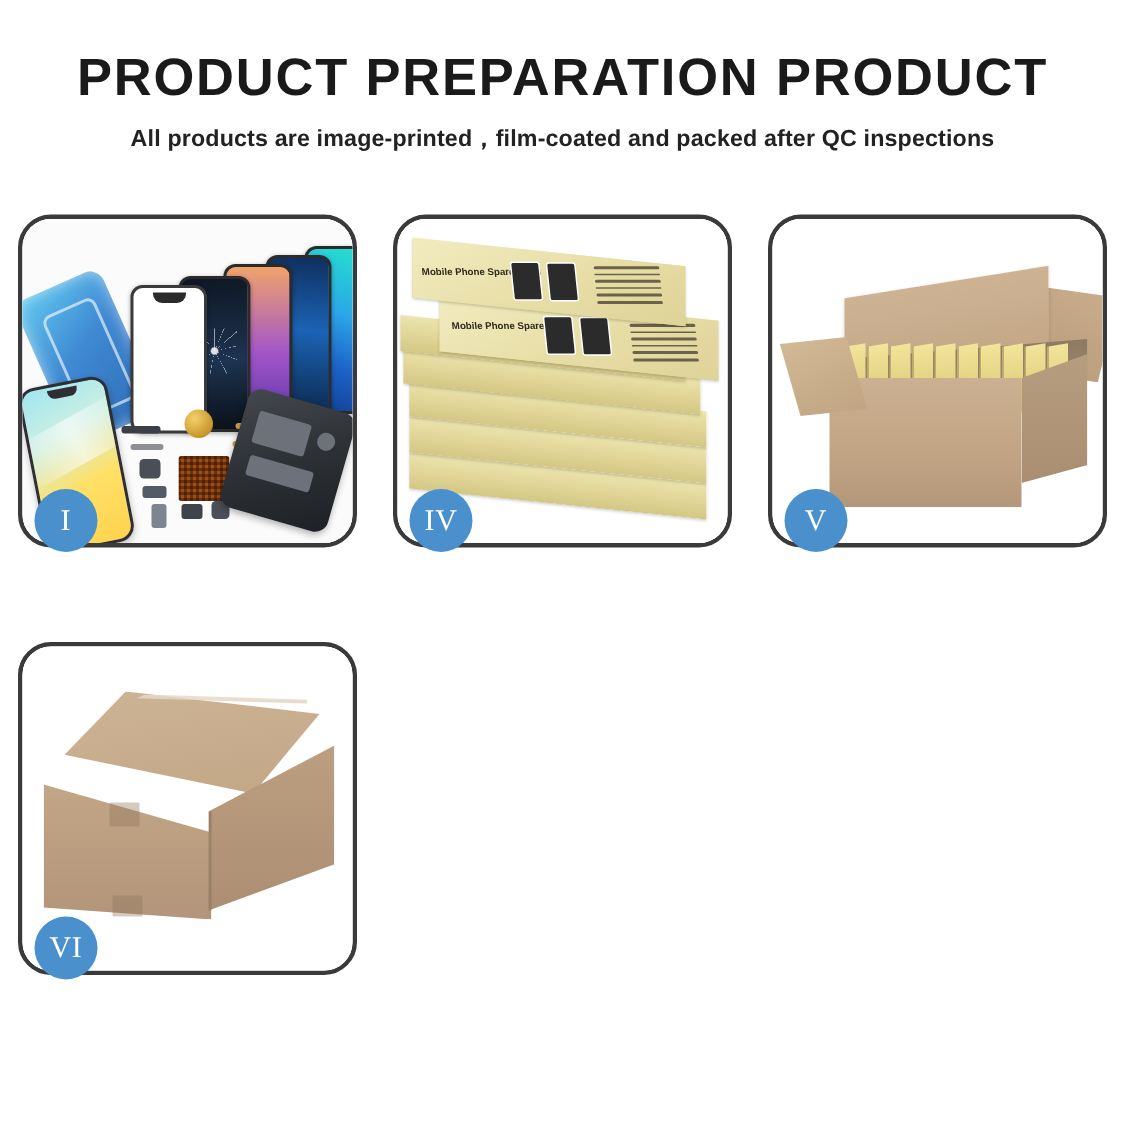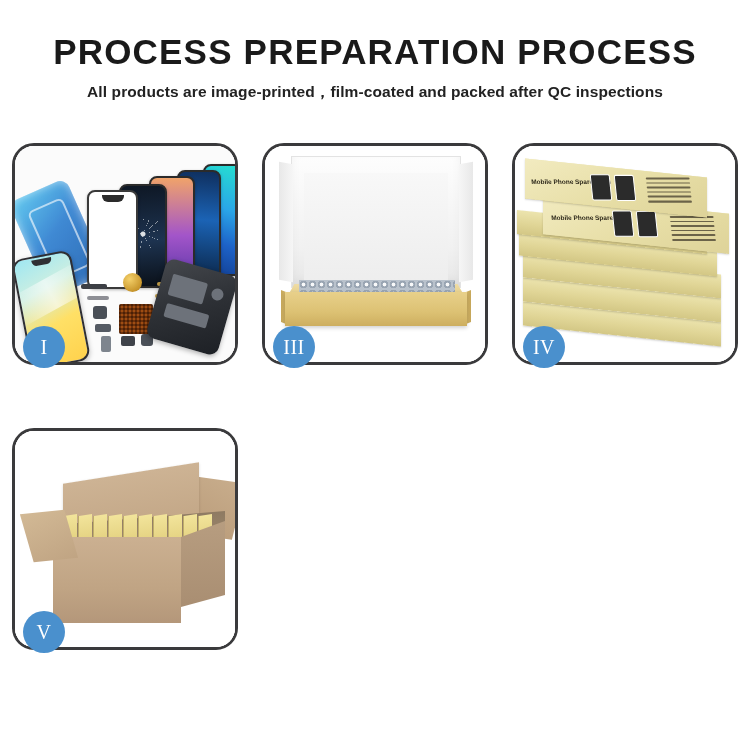--- a/index.html
+++ b/index.html
@@ -359,21 +359,21 @@
     position:absolute; background:rgba(120,98,76,.45);
   }
   .c6-tab {
     position:absolute; background:rgba(140,116,90,.38); border-radius:1px;
   }
 </style>
 </head>
 <body>
 
 <div class="header">
-  <div class="title">PROCESS PREPARATION PROCESS</div>
+  <div class="title">PRODUCT PREPARATION PRODUCT</div>
   <div class="subtitle">All products are image-printed，film-coated and packed after QC inspections</div>
 </div>
 
 <div class="grid">
 
   <div class="panel">
     <div class="panel-clip">
       <div class="p1-bg"></div>
 
       <div class="film"></div>
@@ -410,36 +410,20 @@
       <div class="pcb-back">
         <i style="left:10px;top:14px;width:36px;height:22px;"></i>
         <i style="left:12px;top:44px;width:44px;height:14px;"></i>
         <i style="left:52px;top:16px;width:12px;height:12px;border-radius:50%;"></i>
       </div>
     </div>
     <div class="badge">I</div>
   </div>
 
 
-  <div class="panel">
-    <div class="panel-clip">
-      <div class="p3-bg"></div>
-      <div class="lid-back">
-        <div class="lid-inner"></div>
-      </div>
-      <div class="box3-body">
-        <div class="box3-left"></div>
-        <div class="box3-right"></div>
-        <div class="box3-rim"></div>
-        <div class="box3-fill"></div>
-        <div class="box3-front"></div>
-      </div>
-    </div>
-    <div class="badge">III</div>
-  </div>
 
   <div class="panel">
     <div class="panel-clip">
       <div class="p4-bg"></div>
       <div class="stack">
 
         <div class="sb" style="left:6px;  top:150px; width:198px; height:24px; transform:skewY(6deg);"></div>
         <div class="sb" style="left:6px;  top:126px; width:198px; height:24px; transform:skewY(6deg);"></div>
         <div class="sb" style="left:6px;  top:102px; width:198px; height:24px; transform:skewY(6deg);"></div>
         <div class="sb" style="left:2px;  top:80px;  width:198px; height:24px; transform:skewY(6deg);"></div>
@@ -506,14 +490,29 @@
           <i style="left:135px;"></i>
         </div>
         <div class="c5-side"></div>
         <div class="c5-front"></div>
         <div class="c5-flap-left"></div>
       </div>
     </div>
     <div class="badge">V</div>
   </div>
 
+  <div class="panel">
+    <div class="panel-clip">
+      <div class="p6-bg"></div>
+      <div class="carton6">
+        <div class="c6-top"></div>
+        <div class="c6-tape"></div>
+        <div class="c6-side"></div>
+        <div class="c6-front"></div>
+        <div class="c6-seam" style="left:110px;top:84px;width:1.5px;height:66px;"></div>
+        <div class="c6-tab" style="left:44px;top:78px;width:20px;height:16px;"></div>
+        <div class="c6-tab" style="left:46px;top:140px;width:20px;height:14px;"></div>
+      </div>
+    </div>
+    <div class="badge">VI</div>
+  </div>
 
 </div>
 
 </body></html>

